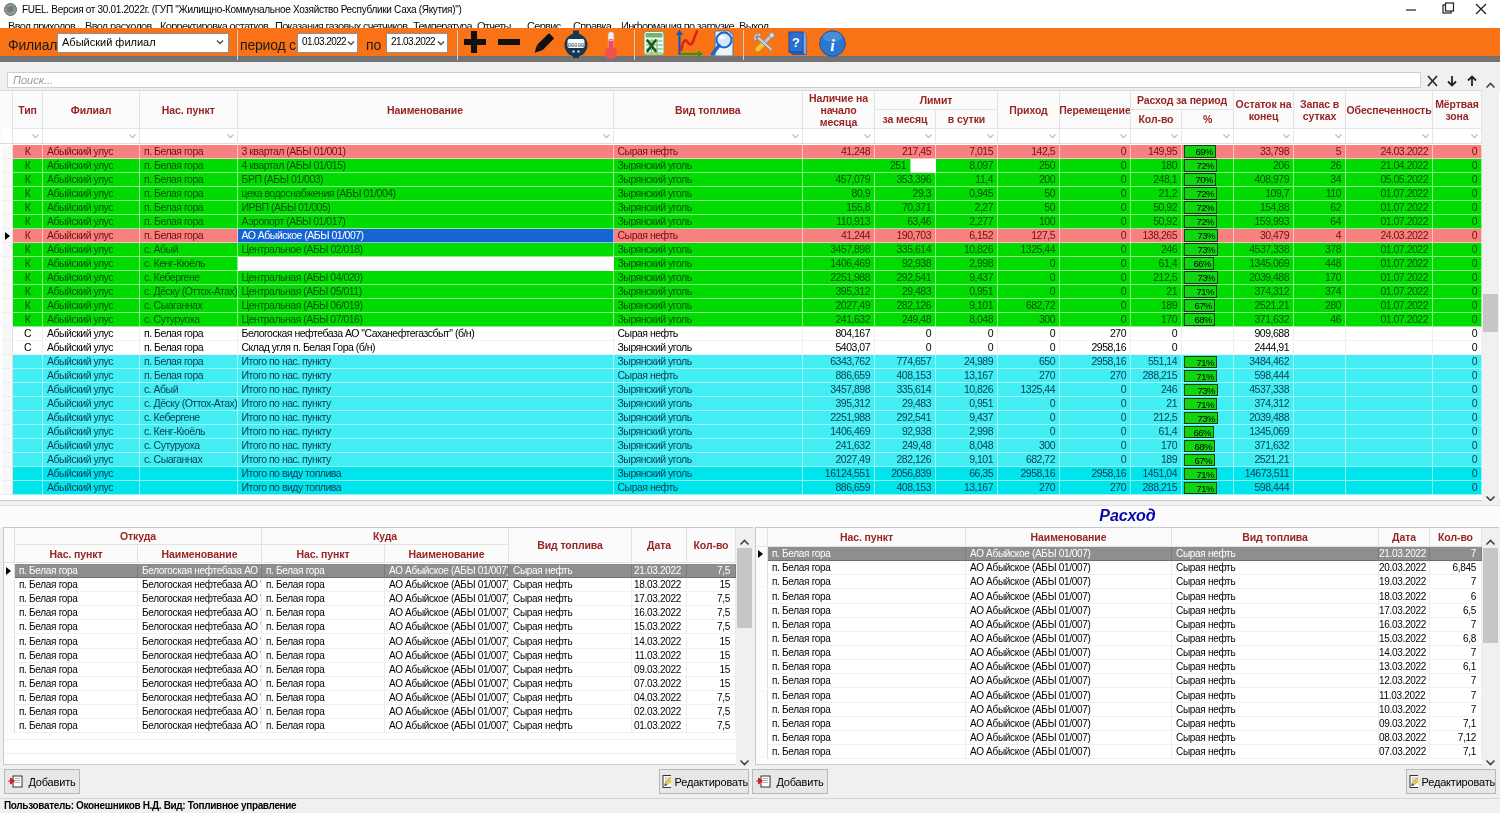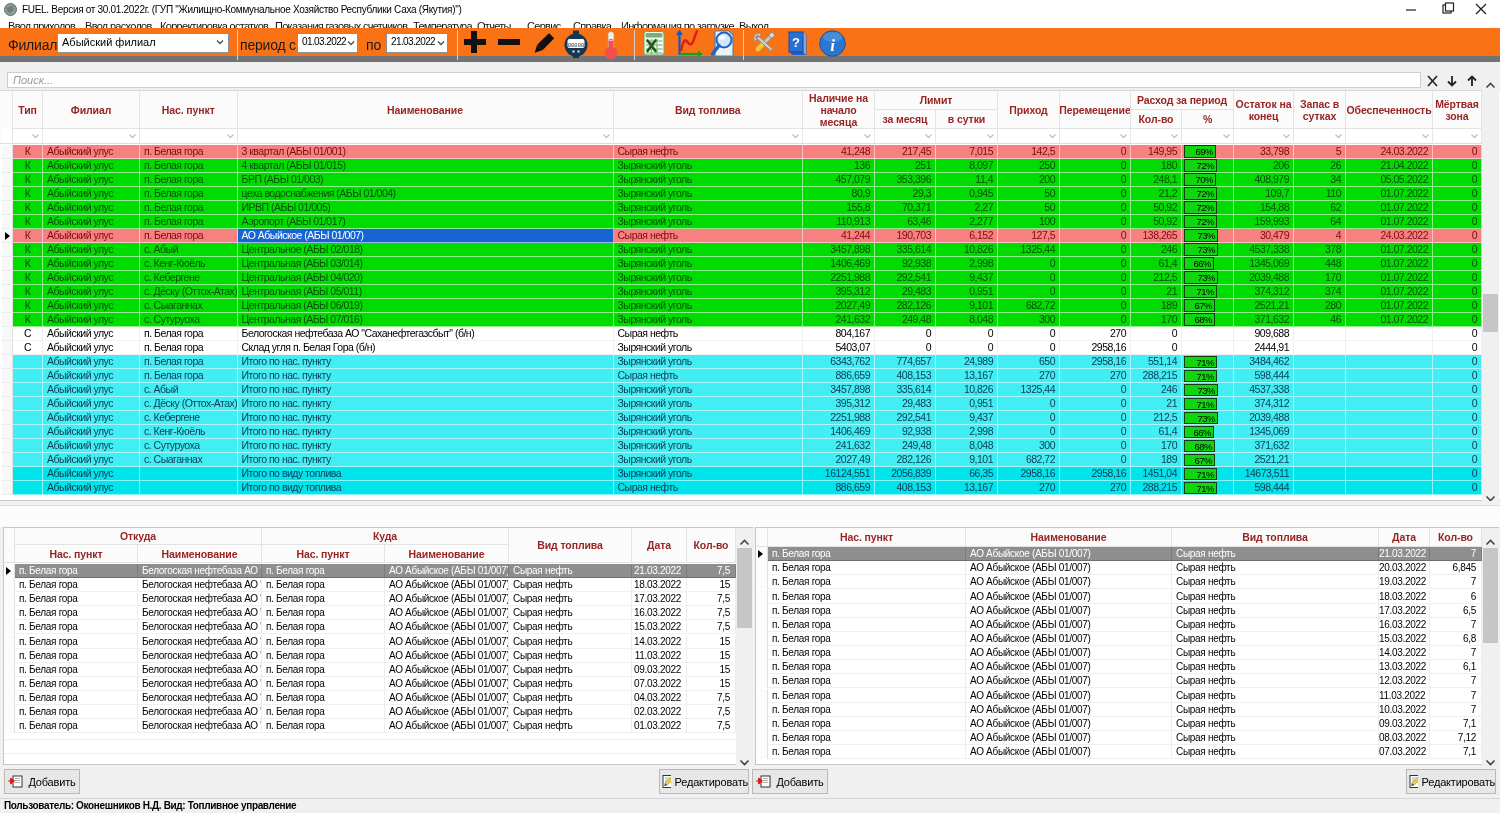--- a/index.html
+++ b/index.html
@@ -316,21 +316,21 @@
 <div class="cell num red" style="left:1433px;width:49px">0</div>
 </div>
 <div class="row" style="top:67.54px">
 <div class="ind" style="left:2px;width:11px"></div>
 <div class="cell green" style="left:13px;width:30px;text-align:center;padding-left:0">К</div>
 <div class="cell green" style="left:43px;width:97px">Абыйский улус</div>
 <div class="cell green" style="left:140px;width:97.5px">п. Белая гора</div>
 <div class="cell green" style="left:237.5px;width:376px">4 квартал (АБЫ 01/015)</div>
 <div class="cell green" style="left:613.5px;width:189.5px">Зырянский уголь</div>
 <div class="cell num green" style="left:803px;width:72px">136</div>
-<div class="cell num green" style="left:875px;width:61px">251</div>
+<div class="cell num green" style="left:850px;width:61px">251</div>
 <div class="cell num green" style="left:936px;width:62px">8,097</div>
 <div class="cell num green" style="left:998px;width:62px">250</div>
 <div class="cell num green" style="left:1060px;width:71px">0</div>
 <div class="cell num green" style="left:1131px;width:51px">180</div>
 <div class="cell green" style="left:1182px;width:52px;padding-left:0">
         <div class="pctbox" style="width:33px">72%</div>
       </div>
 <div class="cell num green" style="left:1234px;width:60px">206</div>
 <div class="cell num green" style="left:1294px;width:52px">26</div>
 <div class="cell num green" style="left:1346px;width:87px">21.04.2022</div>
@@ -462,21 +462,20 @@
 <div class="cell num green" style="left:1234px;width:60px">4537,338</div>
 <div class="cell num green" style="left:1294px;width:52px">378</div>
 <div class="cell num green" style="left:1346px;width:87px">01.07.2022</div>
 <div class="cell num green" style="left:1433px;width:49px">0</div>
 </div>
 <div class="row" style="top:165.82px">
 <div class="ind" style="left:2px;width:11px"></div>
 <div class="cell green" style="left:13px;width:30px;text-align:center;padding-left:0">К</div>
 <div class="cell green" style="left:43px;width:97px">Абыйский улус</div>
 <div class="cell green" style="left:140px;width:97.5px">с. Кенг-Кюёль</div>
-<div class="cell green" style="left:237.5px;width:376px">Центральная (АБЫ 03/014)</div>
 <div class="cell green" style="left:613.5px;width:189.5px">Зырянский уголь</div>
 <div class="cell num green" style="left:803px;width:72px">1406,469</div>
 <div class="cell num green" style="left:875px;width:61px">92,938</div>
 <div class="cell num green" style="left:936px;width:62px">2,998</div>
 <div class="cell num green" style="left:998px;width:62px">0</div>
 <div class="cell num green" style="left:1060px;width:71px">0</div>
 <div class="cell num green" style="left:1131px;width:51px">61,4</div>
 <div class="cell green" style="left:1182px;width:52px;padding-left:0">
         <div class="pctbox" style="width:30px">66%</div>
       </div>
@@ -822,20 +821,21 @@
     <div class="sbarrow" style="top:4px"><svg width="11" height="7">
         <path d="M1.5 5.5 L5.5 1.5 L9.5 5.5" stroke="#454545" stroke-width="1.6" fill="none"></path>
       </svg></div>
     <div class="sbthumb" style="left:1px;top:223px;width:15px;height:38px"></div>
     <div class="sbarrow" style="top:417px"><svg width="11" height="7">
         <path d="M1.5 1.5 L5.5 5.5 L9.5 1.5" stroke="#454545" stroke-width="1.6" fill="none"></path>
       </svg></div>
   </div>
 <div class="abs" id="midband">
 <div style="position:absolute;left:0;top:4px;width:1500px;height:22px;background:#fcfcfc;border-top:1px solid #dedede"></div>
+<div class="paneltitle" style="left:755px;width:745px;text-align:center">Расход</div>
 </div>
 <div class="abs btable" style="left:3px;top:527px;width:750px;height:238px">
 <div class="bhd" style="left:0px;top:0px;width:11px;height:35px"></div>
 <div class="bhd" style="left:11px;top:0px;width:247px;height:17px">Откуда</div>
 <div class="bhd" style="left:11px;top:17px;width:123px;height:18px">Нас. пункт</div>
 <div class="bhd" style="left:134px;top:17px;width:124px;height:18px">Наименование</div>
 <div class="bhd" style="left:258px;top:0px;width:247px;height:17px">Куда</div>
 <div class="bhd" style="left:258px;top:17px;width:123px;height:18px">Нас. пункт</div>
 <div class="bhd" style="left:381px;top:17px;width:124px;height:18px">Наименование</div>
 <div class="bhd" style="left:505px;top:0px;width:123px;height:35px">Вид топлива</div>

